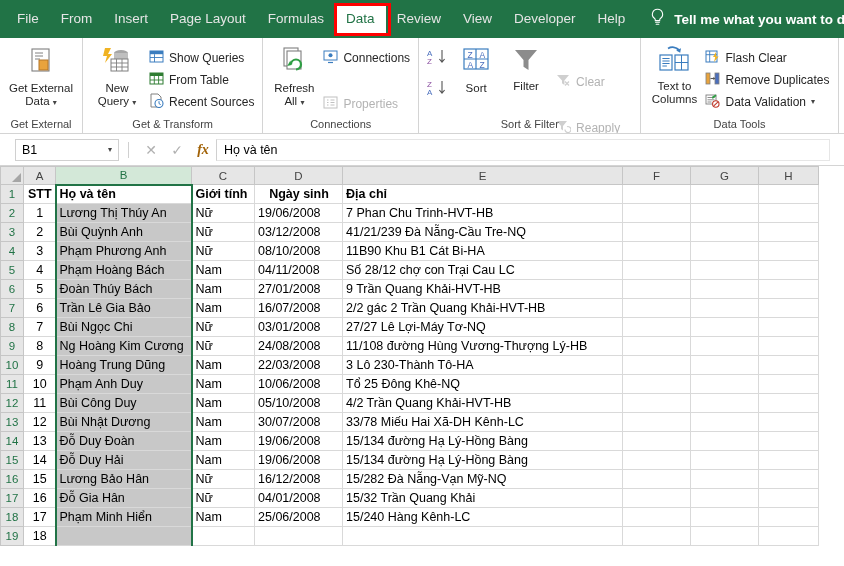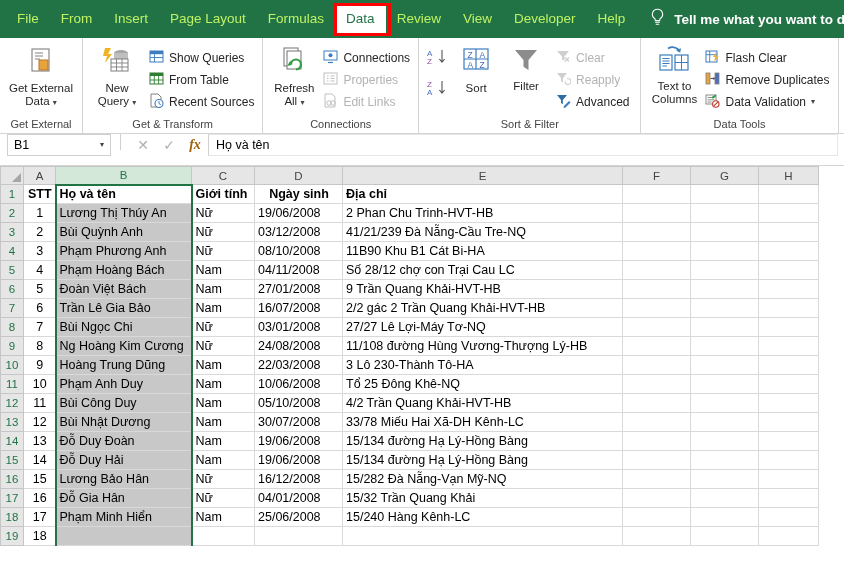--- a/index.html
+++ b/index.html
@@ -14,21 +14,21 @@
   
   #ribbon-tabs {
     height: 38px;
     background: #217346;
     display: flex;
     align-items: center;
     padding-left: 6px;
     position: relative;
   }
   .tab {
-    color: #bef264;
+    color: #e5e5e5;
     font-size: 13.5px;
     padding: 0 11px;
     height: 30px;
     line-height: 30px;
     white-space: nowrap;
     cursor: default;
   }
   .tab.active {
     background: #ffffff;
     color: #217346;
@@ -87,31 +87,31 @@
   .smallcol { display: flex; flex-direction: column; justify-content: flex-start; padding-top: 5px; }
   .smallbtn {
     display: flex; align-items: center; gap: 5px;
     height: 22px;
     font-size: 12px;
     color: #262626;
     padding: 0 3px;
     white-space: nowrap;
     cursor: default;
   }
-  .smallbtn.disabled { color: #b3b3b3; }
+  .smallbtn.disabled { color: #b3b3b3; margin-top: 24px; }
   .caret { font-size: 8px; line-height: 8px; color: #444; }
 
   
   #formula-bar {
     height: 32px;
     background: #ffffff;
     display: flex;
-    align-items: flex-start;
+    align-items: center;
     border-bottom: 1px solid #d4d4d4;
-    padding: 0 2px;
+    padding: 0 10px;
   }
   #name-box {
     width: 104px; height: 22px;
     border: 1px solid #d0d0d0;
     background: #ffffff;
     display: flex; align-items: center;
     padding: 0 6px;
     font-size: 12.5px;
     margin-left: 5px;
     color: #000;
@@ -520,21 +520,21 @@
         <td class="cell wF"></td>
         <td class="cell wG"></td>
         <td class="cell wH"></td>
       </tr>
     <tr>
           <th class="rowhdr">2</th>
           <td class="cell wA num">1</td>
           <td class="cell wB selcol">Lương Thị Thúy An</td>
           <td class="cell wC">Nữ</td>
           <td class="cell wD date">19/06/2008</td>
-          <td class="cell wE">2 Phan Chu Trinh-HVT-HB</td>
+          <td class="cell wE">7 Phan Chu Trinh-HVT-HB</td>
           <td class="cell wF"></td>
           <td class="cell wG"></td>
           <td class="cell wH"></td>
         </tr>
         <tr>
           <th class="rowhdr">3</th>
           <td class="cell wA num">2</td>
           <td class="cell wB selcol">Bùi Quỳnh Anh</td>
           <td class="cell wC">Nữ</td>
           <td class="cell wD date">03/12/2008</td>
@@ -561,21 +561,21 @@
           <td class="cell wC">Nam</td>
           <td class="cell wD date">04/11/2008</td>
           <td class="cell wE">Số 28/12 chợ con Trại Cau LC</td>
           <td class="cell wF"></td>
           <td class="cell wG"></td>
           <td class="cell wH"></td>
         </tr>
         <tr>
           <th class="rowhdr">6</th>
           <td class="cell wA num">5</td>
-          <td class="cell wB selcol">Đoàn Việt Bách</td>
+          <td class="cell wB selcol">Đoàn Thúy Bách</td>
           <td class="cell wC">Nam</td>
           <td class="cell wD date">27/01/2008</td>
           <td class="cell wE">9 Trần Quang Khải-HVT-HB</td>
           <td class="cell wF"></td>
           <td class="cell wG"></td>
           <td class="cell wH"></td>
         </tr>
         <tr>
           <th class="rowhdr">7</th>
           <td class="cell wA num">6</td>

